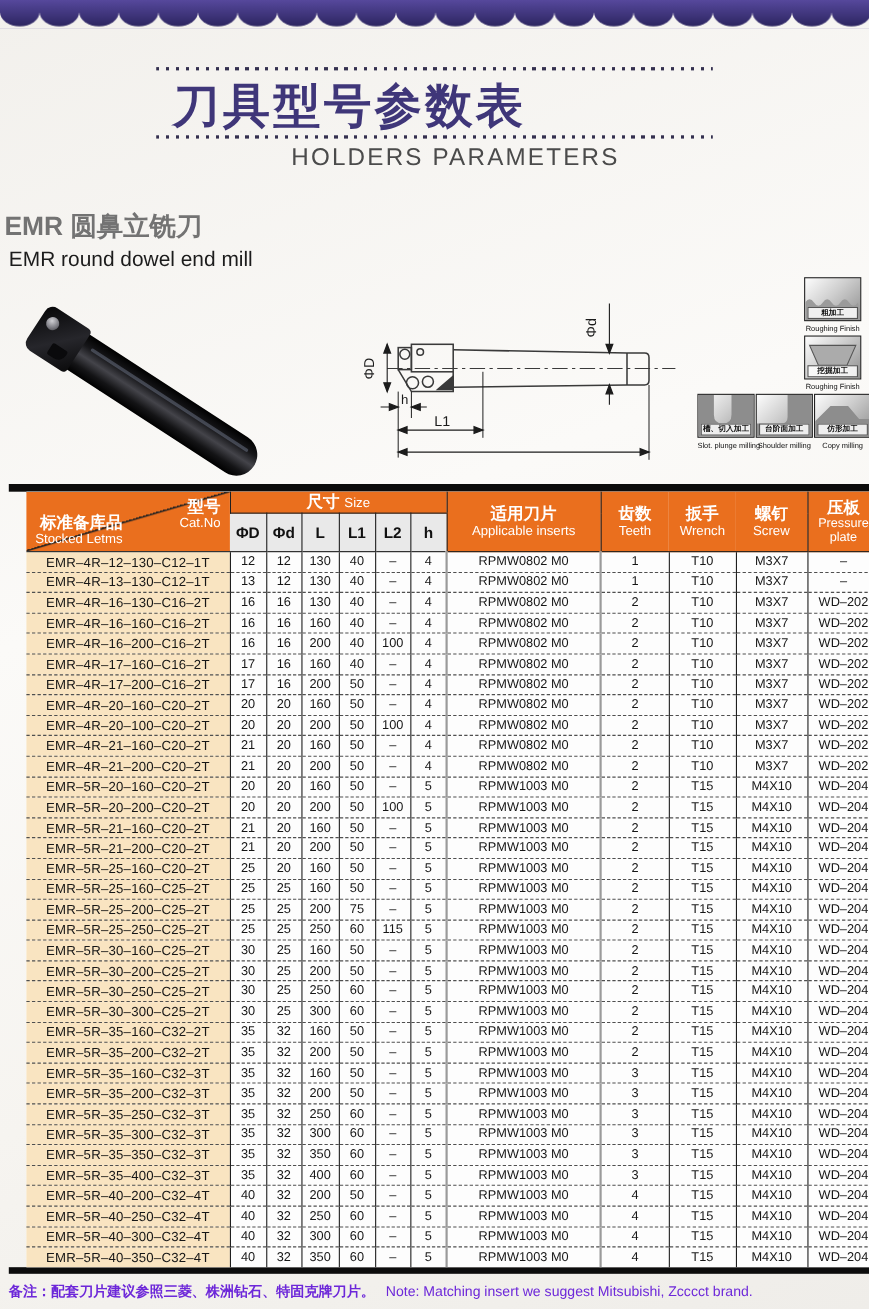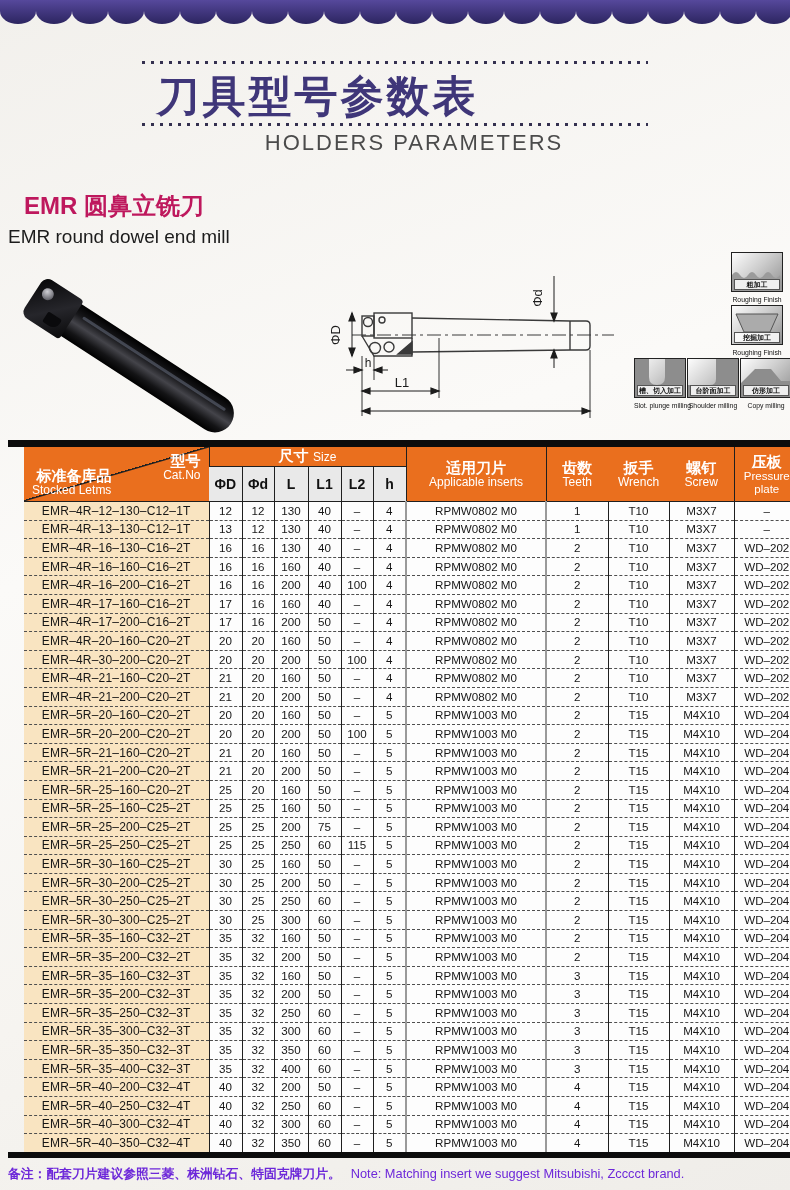--- a/index.html
+++ b/index.html
@@ -11,21 +11,21 @@
   .abs{position:absolute;}
   
   .wave{left:0;top:0;width:790px;height:26px;}
   
   .dotline{height:3px;background:repeating-linear-gradient(90deg,#34304f 0 3px,transparent 3px 9px);}
   .dots1{left:142px;top:61px;width:506px;}
   .dots2{left:142px;top:123px;width:506px;}
   .page-title{left:0;top:68px;width:635px;text-align:center;font-size:43px;font-weight:bold;color:#3f3679;letter-spacing:3px;}
   .page-subtitle{left:0;top:130px;width:790px;text-align:center;font-size:22px;color:#4b4b4b;letter-spacing:2px;padding-left:19px;}
   
-  .prod-zh{left:24px;top:190px;font-size:24px;font-weight:bold;color:#be185d;}
+  .prod-zh{left:4px;top:190px;font-size:24px;font-weight:bold;color:#737373;}
   .prod-en{left:8px;top:226px;font-size:19px;color:#1c1c1c;}
   
   .photo-wrap{left:20px;top:258px;width:240px;height:175px;}
   .tool{position:absolute;left:14px;top:28px;width:232px;height:38px;
     transform:rotate(33deg);transform-origin:14px 19px;
     background:linear-gradient(to bottom,#000 0%,#17171a 28%,#44444a 52%,#141416 78%,#000 100%);
     border-radius:7px 19px 19px 7px;}
   .tool-head{position:absolute;left:-4px;top:-4px;width:46px;height:46px;
     background:linear-gradient(135deg,#050506,#26262b 55%,#0a0a0b);
     border-radius:8px 4px 4px 8px;}
@@ -378,21 +378,21 @@
           <td>50</td>
           <td>–</td>
           <td>4</td>
           <td class="b-gray">RPMW0802 M0</td>
           <td class="b-gray">2</td>
           <td>T10</td>
           <td>M3X7</td>
           <td>WD–202</td>
         </tr>
         <tr>
-          <td class="c-cat">EMR–4R–30–200–C20–2T</td>
+          <td class="c-cat">EMR–4R–20–100–C20–2T</td>
           <td>20</td>
           <td>20</td>
           <td>200</td>
           <td>50</td>
           <td>100</td>
           <td>4</td>
           <td class="b-gray">RPMW0802 M0</td>
           <td class="b-gray">2</td>
           <td>T10</td>
           <td>M3X7</td>

